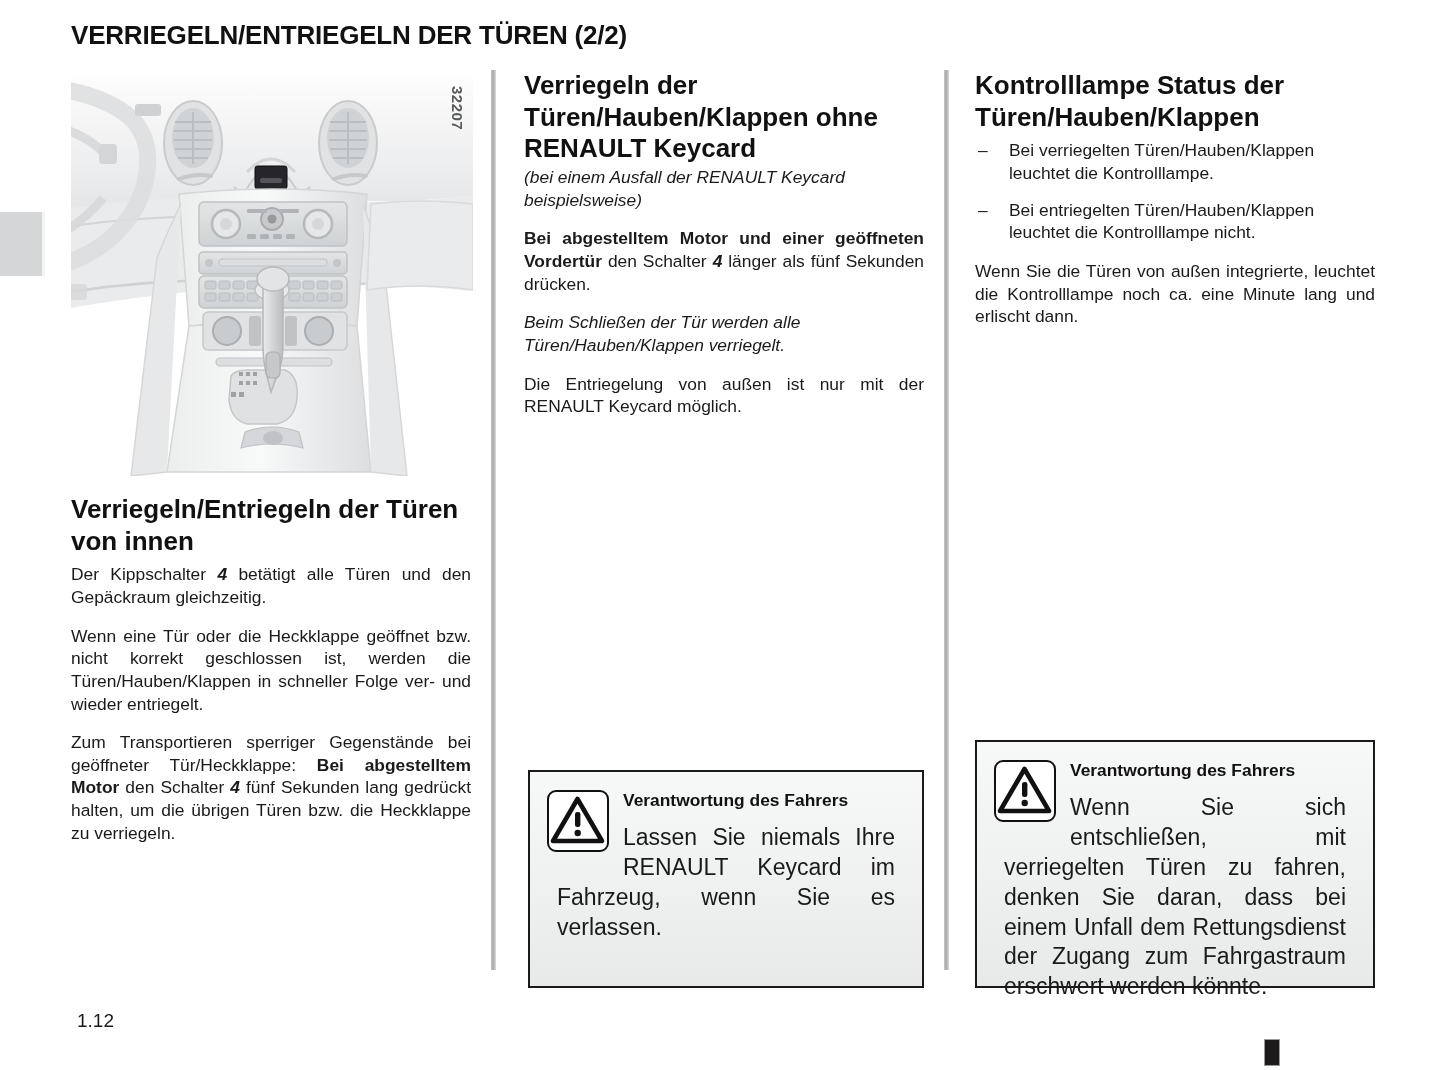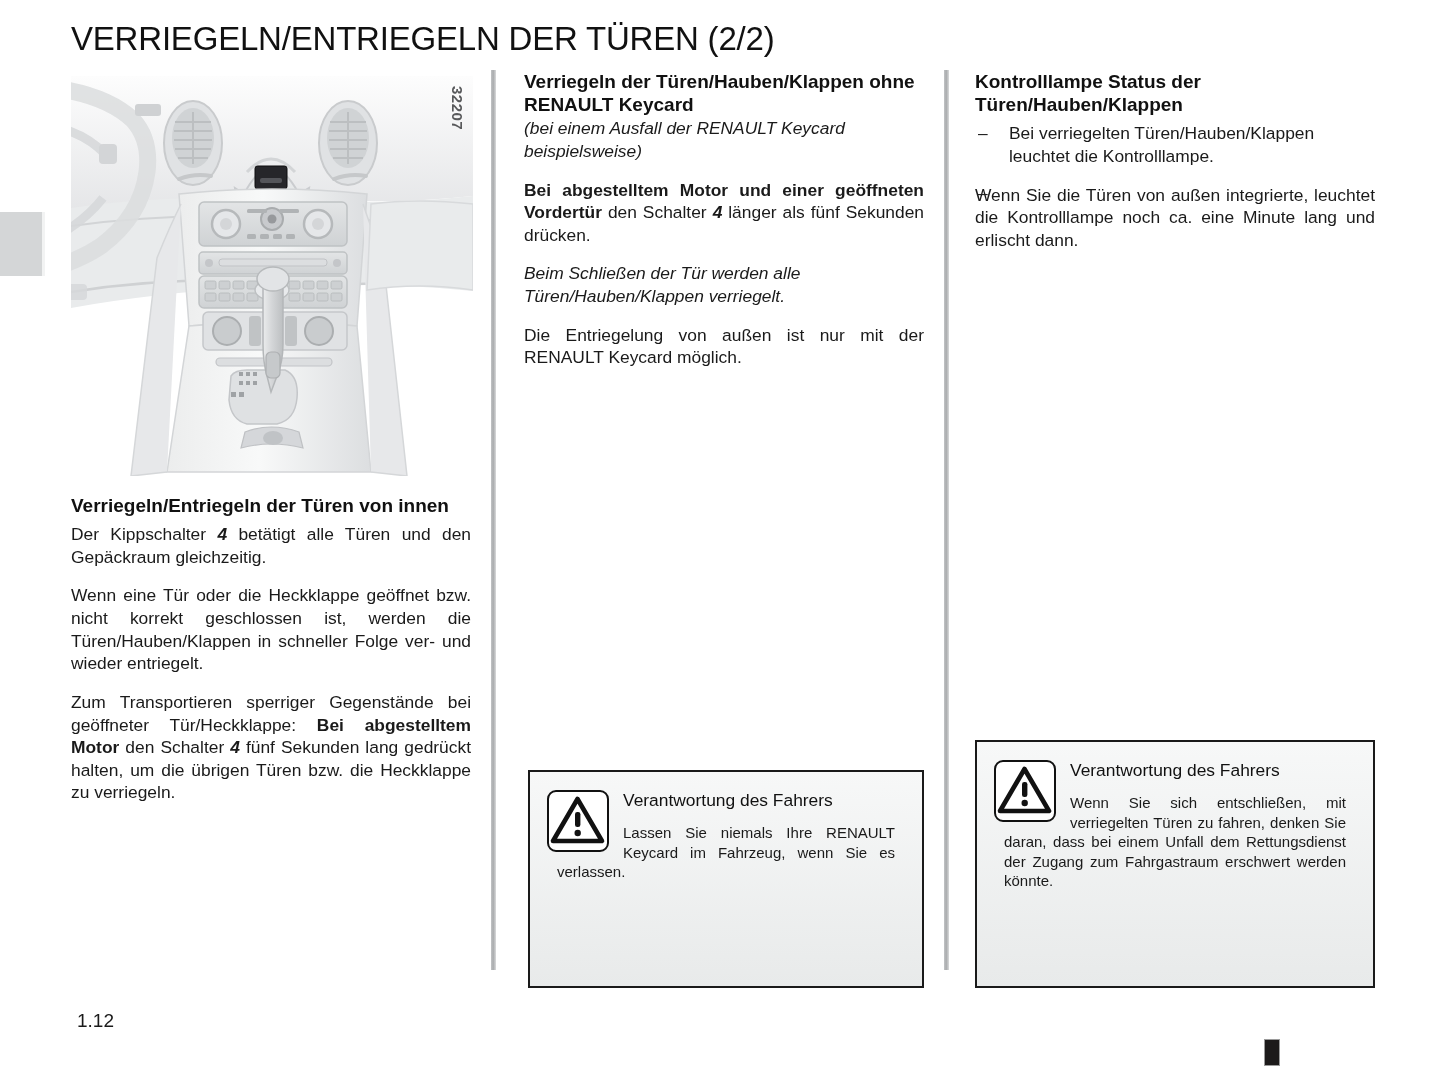--- a/index.html
+++ b/index.html
@@ -30,22 +30,22 @@
     width: 42px;
     height: 64px;
     background: #d4d6d7;
     border-right: 3px solid #f2f3f3;
   }
 
   .page-title {
     position: absolute;
     left: 71px;
     top: 20px;
-    font-size: 33px;
-    font-weight: normal;
+    font-size: 26px;
+    font-weight: bold;
     letter-spacing: -0.2px;
     color: #111111;
     white-space: nowrap;
   }
 
   .page-number {
     position: absolute;
     left: 71px;
     top: 1010px;
     font-size: 19px;
@@ -77,21 +77,21 @@
   .col {
     position: absolute;
     top: 70px;
     width: 400px;
   }
   .col-left   { left: 71px;  }
   .col-mid    { left: 524px; }
   .col-right  { left: 975px; }
 
   h2.sec {
-    font-size: 19px;
+    font-size: 26px;
     font-weight: bold;
     line-height: 1.22;
     margin: 0 0 6px 0;
     color: #111111;
   }
   h2.sec.tight { margin-bottom: 1px; }
 
   p.body {
     font-size: 17.4px;
     line-height: 1.30;
@@ -164,26 +164,26 @@
     height: 62px;
     margin: 2px 14px 6px 2px;
     border: 2.5px solid #111111;
     border-radius: 9px;
     box-sizing: border-box;
     background: #ffffff;
   }
   .warn-icon svg { display: block; }
   .warn-title {
     font-size: 17.4px;
-    font-weight: normal;
+    font-weight: bold;
     margin: 2px 0 9px 0;
     color: #111111;
   }
   .warn-text {
-    font-size: 15px;
+    font-size: 23px;
     line-height: 1.30;
     margin: 12px;
     color: #1a1a1a;
     text-align: justify;
   }
 
   .warn-mid   { left: 528px; top: 770px; width: 396px; height: 218px; }
   .warn-right { left: 975px; top: 740px; width: 400px; height: 248px; }
 </style>
 </head>
@@ -381,20 +381,21 @@
     <h2 class="sec">Kontrolllampe Status der Türen/Hauben/Klappen</h2>
 
 
     <ul class="dashlist">
       <li>
         <span class="dash">–</span>
         <span>Bei verriegelten Türen/Hauben/Klappen leuchtet die Kontrolllampe.</span>
       </li>
       <li>
         <span class="dash">–</span>
+        <span>Bei entriegelten Türen/Hauben/Klappen leuchtet die Kontrolllampe nicht.</span>
       </li>
     </ul>
 
     <p class="body">Wenn Sie die Türen von außen integrierte, leuchtet die Kontrolllampe noch ca. eine Minute lang und erlischt dann.</p>
   </div>
 
   <div class="warn warn-mid">
     <div class="warn-inner">
       <div class="warn-icon">
         <svg width="57" height="57" viewBox="0 0 57 57">

